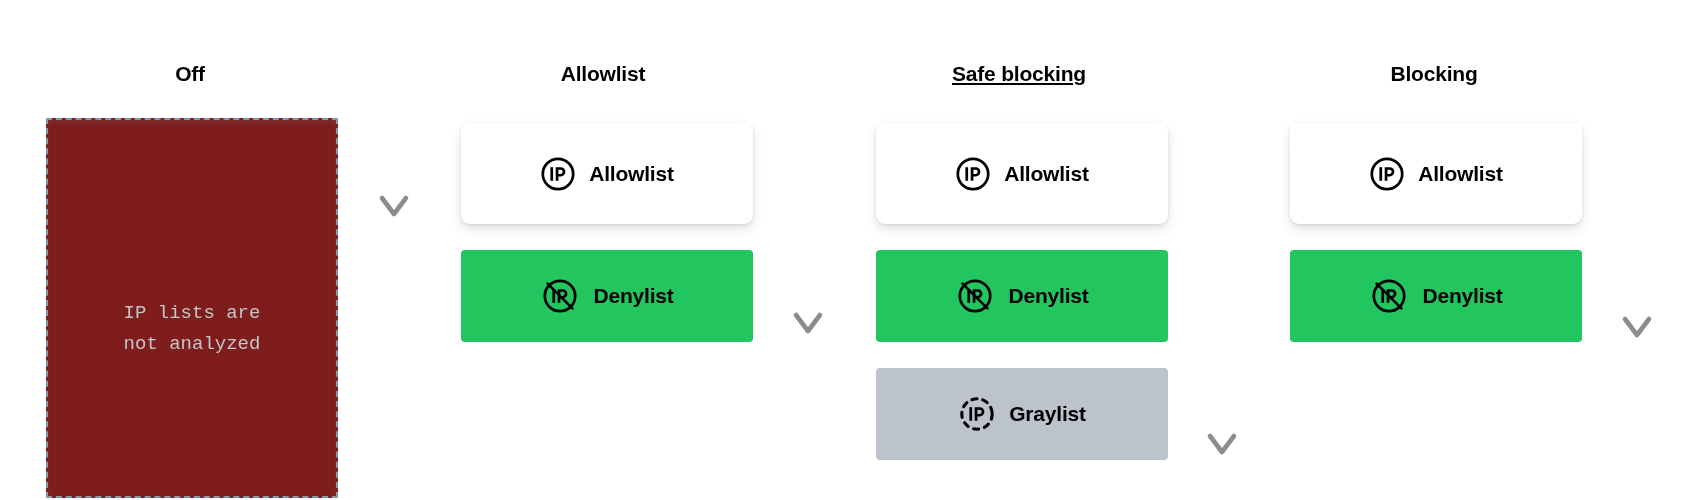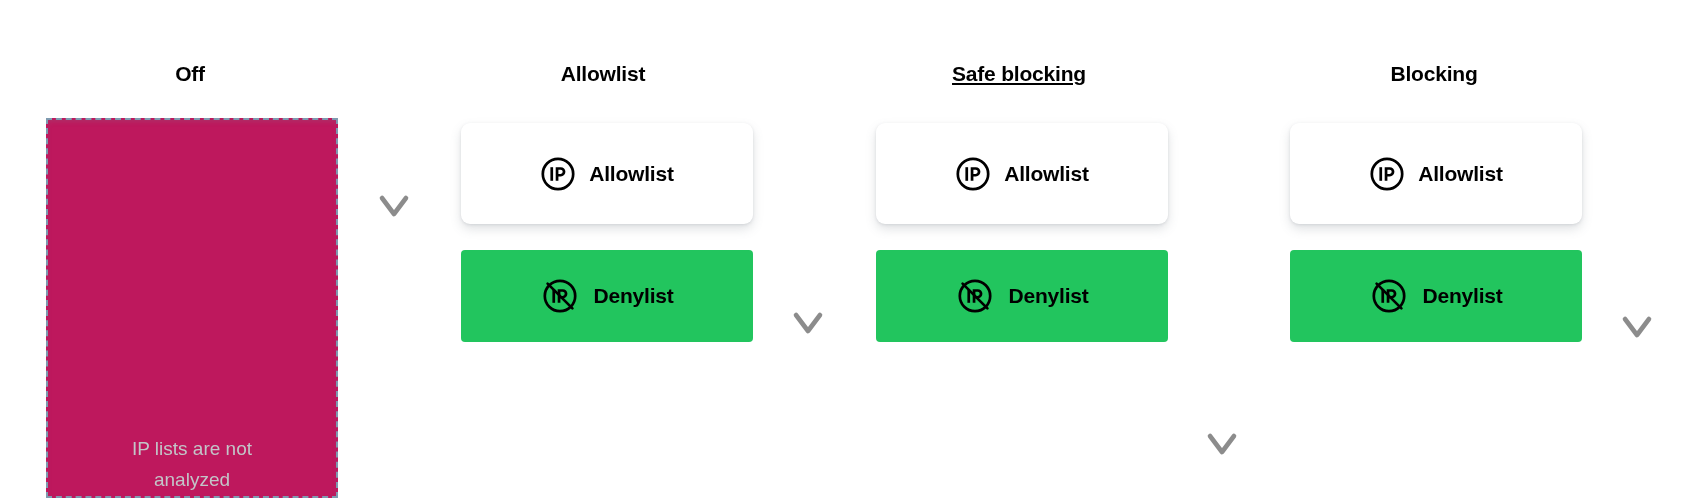--- a/index.html
+++ b/index.html
@@ -32,25 +32,26 @@
     text-align: center;
     white-space: nowrap;
     transform: translateX(-50%);
   }
 
   
   .empty-box {
     position: absolute;
     box-sizing: border-box;
     border: 2px dashed #7f9ab0;
-    background: #be185d;
+    background: #7f1d1d;
     box-shadow: inset 0 3px 6px -3px rgba(120,130,140,0.35);
     display: flex;
-    align-items: flex-end;
+    align-items: center;
     justify-content: center;
+    font-family: Liberation Mono, monospace;
   }
   .empty-box-text {
     margin-top: 42px;
     width: 170px;
     text-align: center;
     font-size: 19px;
     line-height: 1.62;
     color: #c3c5c8;
     font-weight: normal;
   }
@@ -155,20 +156,31 @@
         <circle cx="20" cy="20" r="15.2" fill="none" stroke="#000" stroke-width="2.7"></circle>
         <rect x="12.4" y="13.2" width="2.7" height="13.6" fill="#000"></rect>
         <path d="M17.7 13.2 h5.1 a4.6 4.6 0 0 1 0 9.2 h-2.4 v4.4 h-2.7 z
                  M20.4 15.7 v4.2 h2.2 a2.1 2.1 0 0 0 0 -4.2 z" fill="#000"></path>
         <line x1="7.6" y1="7.6" x2="32.4" y2="32.4" stroke="#000" stroke-width="2.7" stroke-linecap="round"></line>
       </svg>
     </span>
     <span class="card-label">Denylist</span>
   </div>
 
+  <div class="card gray" style="left:876px; top:343px; width:292px; height:92px;">
+    <span class="card-icon">
+      <svg width="38" height="38" viewBox="0 0 38 38">
+        <circle cx="19" cy="19" r="15.2" fill="none" stroke="#000" stroke-width="3.1" stroke-linecap="round" stroke-dasharray="5.2 5.8"></circle>
+        <rect x="11.4" y="12.2" width="2.7" height="13.6" fill="#000"></rect>
+        <path d="M16.7 12.2 h5.1 a4.6 4.6 0 0 1 0 9.2 h-2.4 v4.4 h-2.7 z
+                 M19.4 14.7 v4.2 h2.2 a2.1 2.1 0 0 0 0 -4.2 z" fill="#000"></path>
+      </svg>
+    </span>
+    <span class="card-label">Graylist</span>
+  </div>
 
   <div class="card allow" style="left:1290px; top:98px; width:292px; height:101px;">
     <span class="card-icon">
       <svg width="36" height="36" viewBox="0 0 36 36">
         <circle cx="18" cy="18" r="15.2" fill="none" stroke="#000" stroke-width="2.7"></circle>
         <rect x="10.4" y="11.2" width="2.7" height="13.6" fill="#000"></rect>
         <path d="M15.7 11.2 h5.1 a4.6 4.6 0 0 1 0 9.2 h-2.4 v4.4 h-2.7 z
                  M18.4 13.7 v4.2 h2.2 a2.1 2.1 0 0 0 0 -4.2 z" fill="#000"></path>
       </svg>
     </span>

